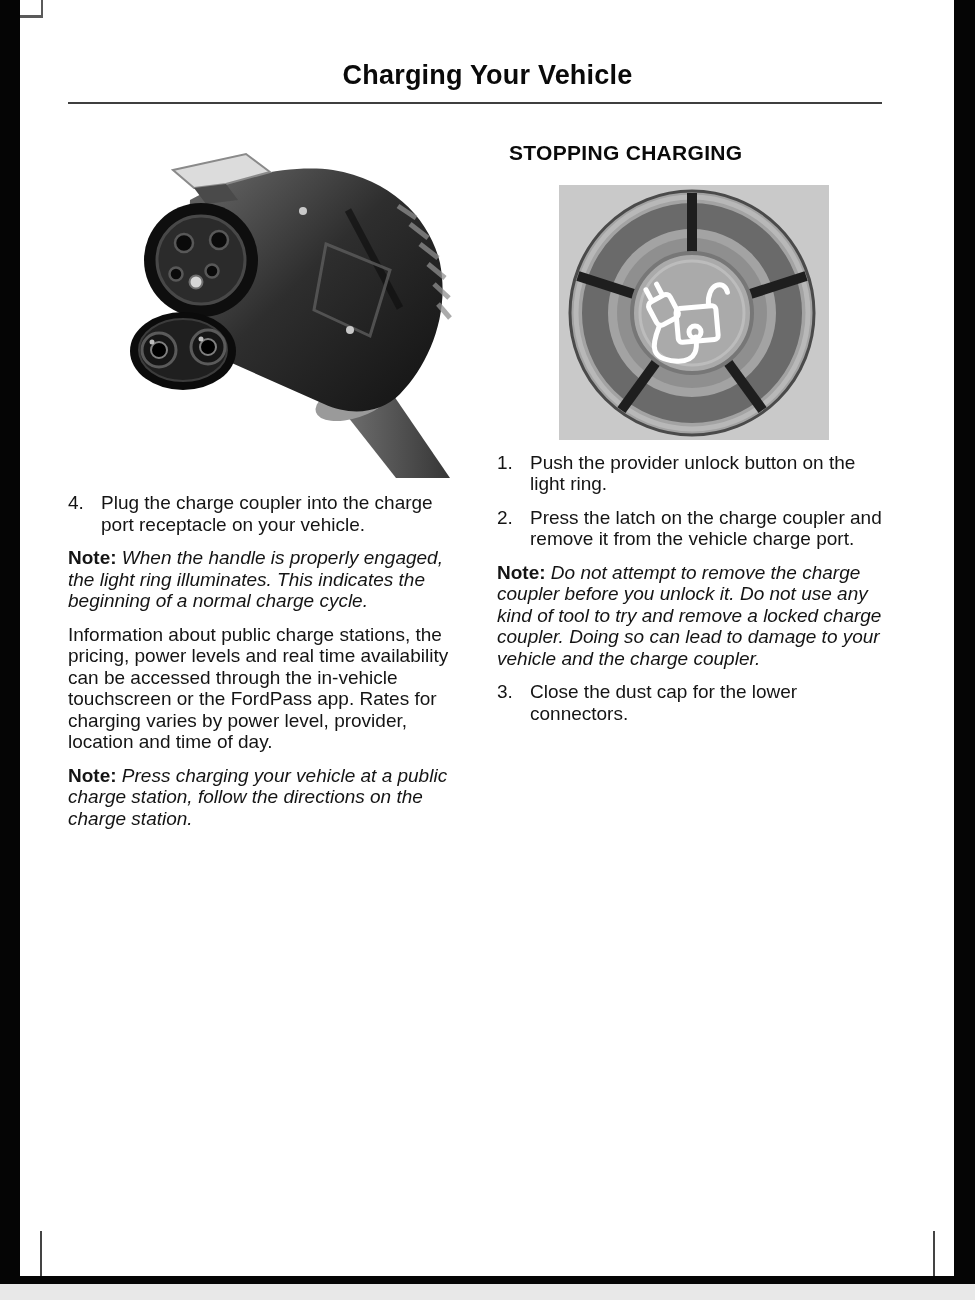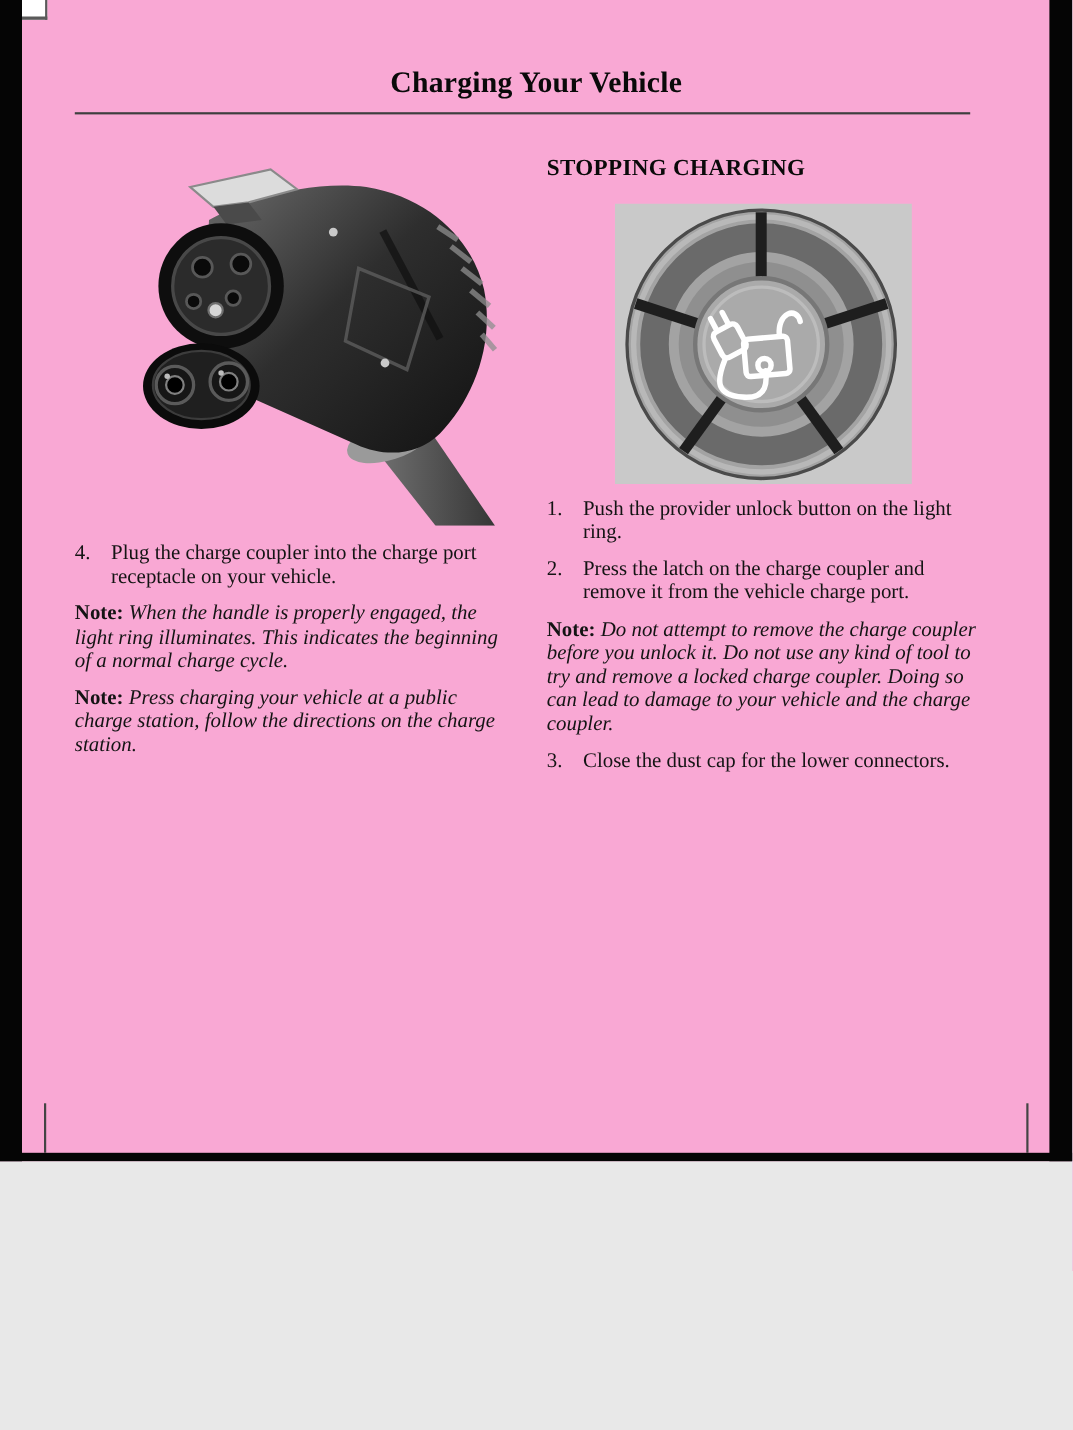--- a/index.html
+++ b/index.html
@@ -1,18 +1,18 @@
 <!DOCTYPE html>
 <html><head>
 <meta charset="utf-8">
 <style>
   html,body{margin:0;padding:0;background:#e8e8e8;}
   .page{
-    position:relative;width:975px;height:1056px;background:#f9a8d4;
-    font-family:Liberation Serif, serif;color:#141414;overflow:hidden;
+    position:relative;width:975px;height:1284px;background:#ffffff;
+    font-family:Liberation Sans, sans-serif;color:#141414;overflow:hidden;
     margin:0 auto;
   }
   
   .edge-left{position:absolute;left:0;top:0;width:20px;height:1300px;background:#050505;}
   .edge-right{position:absolute;right:0;top:0;width:21px;height:1300px;background:#050505;}
   .edge-bottom{position:absolute;left:0;bottom:0;width:975px;height:8px;background:#050505;}
   .corner-notch{position:absolute;left:20px;top:0;width:21px;height:15px;background:#ffffff;
     border-right:2px solid #5a5a5a;border-bottom:3px solid #5a5a5a;}
   .crop-mark{position:absolute;width:2px;height:45px;background:#444;bottom:8px;}
   .crop-mark.left{left:40px;}
@@ -25,21 +25,21 @@
   .rule{position:absolute;left:68px;top:102px;width:814px;height:0;border-bottom:2px solid #3f3f3f;}
 
   .content{
     position:absolute;left:68px;top:116px;width:822px;
     display:grid;grid-template-columns:392px 393px;column-gap:37px;
     font-size:19px;line-height:21.5px;
   }
   .col{min-width:0;}
 
   .fig-coupler{margin:32px 0 14px 30px;display:block;}
-  .section-heading{margin:26px 0 0 0;font-size:21px;font-weight:800;letter-spacing:0.3px;color:#0a0a0a;}
+  .section-heading{margin:26px 0 0 12px;font-size:21px;font-weight:800;letter-spacing:0.3px;color:#0a0a0a;}
   .fig-ring{margin:21px 0 0 62px;display:block;}
 
   .step{display:flex;margin:12px 0 0 0;}
   .step .num{flex:0 0 33px;}
   .step .txt{flex:1 1 auto;}
 
   .para{margin:12px 0 0 0;}
   .note{margin:12px 0 0 0;}
   .note b{font-weight:800;font-style:normal;}
   .note i{font-style:italic;}
@@ -131,20 +131,21 @@
 
       <div class="step">
         <span class="num">4.</span>
         <span class="txt">Plug the charge coupler into the charge port receptacle on your vehicle.</span>
       </div>
 
 
       <p class="note"><b>Note:</b> <i>When the handle is properly engaged, the light ring illuminates. This indicates the beginning of a normal charge cycle.</i></p>
 
 
+      <p class="para">Information about public charge stations, the pricing, power levels and real time availability can be accessed through the in-vehicle touchscreen or the FordPass app. Rates for charging varies by power level, provider, location and time of day.</p>
 
       <p class="note"><b>Note:</b> <i>Press charging your vehicle at a public charge station, follow the directions on the charge station.</i></p>
 
     </div>
 
     <div class="col">
 
       <h2 class="section-heading">STOPPING CHARGING</h2>
 
       <svg class="fig-ring" width="270" height="255" viewBox="0 0 270 255" xmlns="http://www.w3.org/2000/svg">

